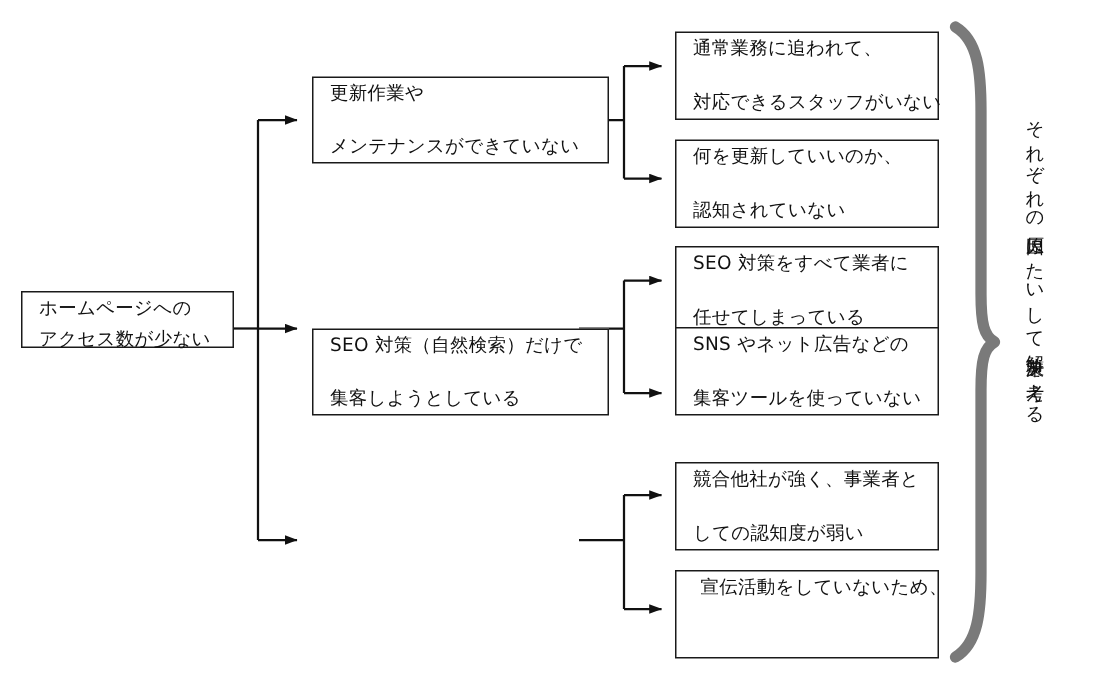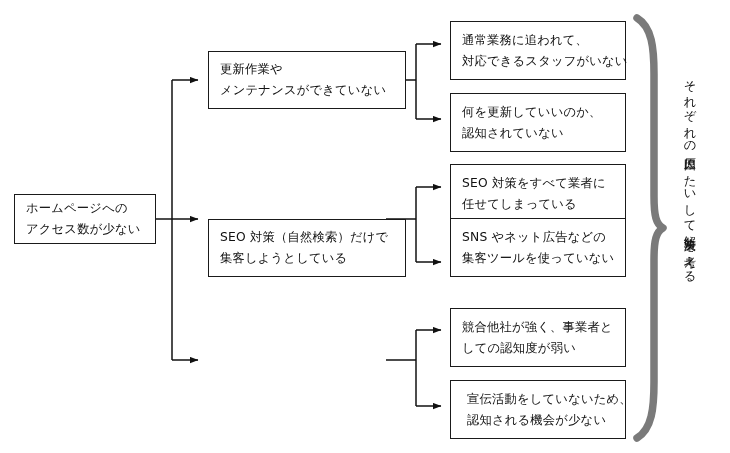--- a/index.html
+++ b/index.html
@@ -17,32 +17,32 @@
     background: #ffffff;
     overflow: hidden;
   }
   .node {
     position: absolute;
     box-sizing: border-box;
     border: 1.4px solid #1a1a1a;
     background: #ffffff;
     display: flex;
     flex-direction: column;
-    justify-content: center;
+    justify-content: space-between;
     padding: 0 11px;
   }
   .node .line {
     font-size: 12.3px;
     line-height: 21px;
     color: #111111;
     white-space: nowrap;
     letter-spacing: 0.2px;
   }
   
-  #root-node       { left: 14px;  top: 194px; width: 142px; height: 50px; }
+  #root-node       { left: 14px;  top: 194px; width: 142px; height: 38px; }
   .cause-node      { left: 208px;            width: 198px; height: 58px; }
   #cause-node-1    { top: 51px; }
   #cause-node-2    { top: 191px; margin-top: 28px; }
   #cause-node-3    { top: 331px; }
   .effect-node     { left: 450px;            width: 176px; height: 59px; }
   #effect-node-1-1 { top: 21px; }
   #effect-node-1-2 { top: 93px; }
   #effect-node-2-1 { top: 164px; }
   #effect-node-2-2 { top: 218px; }
   #effect-node-3-1 { top: 308px; }
@@ -160,18 +160,17 @@
   <div class="node effect-node" id="effect-node-2-2">
     <span class="line">SNS やネット広告などの</span>
     <span class="line">集客ツールを使っていない</span>
   </div>
   <div class="node effect-node" id="effect-node-3-1">
     <span class="line">競合他社が強く、事業者と</span>
     <span class="line">しての認知度が弱い</span>
   </div>
   <div class="node effect-node" id="effect-node-3-2">
     <span class="line">宣伝活動をしていないため、</span>
-    <span class="line">認知される機会が少ない</span>
   </div>
 
   <div id="vertical-caption">それぞれの原因にたいして解決策を考える</div>
 
 </div>
 
 </body></html>

